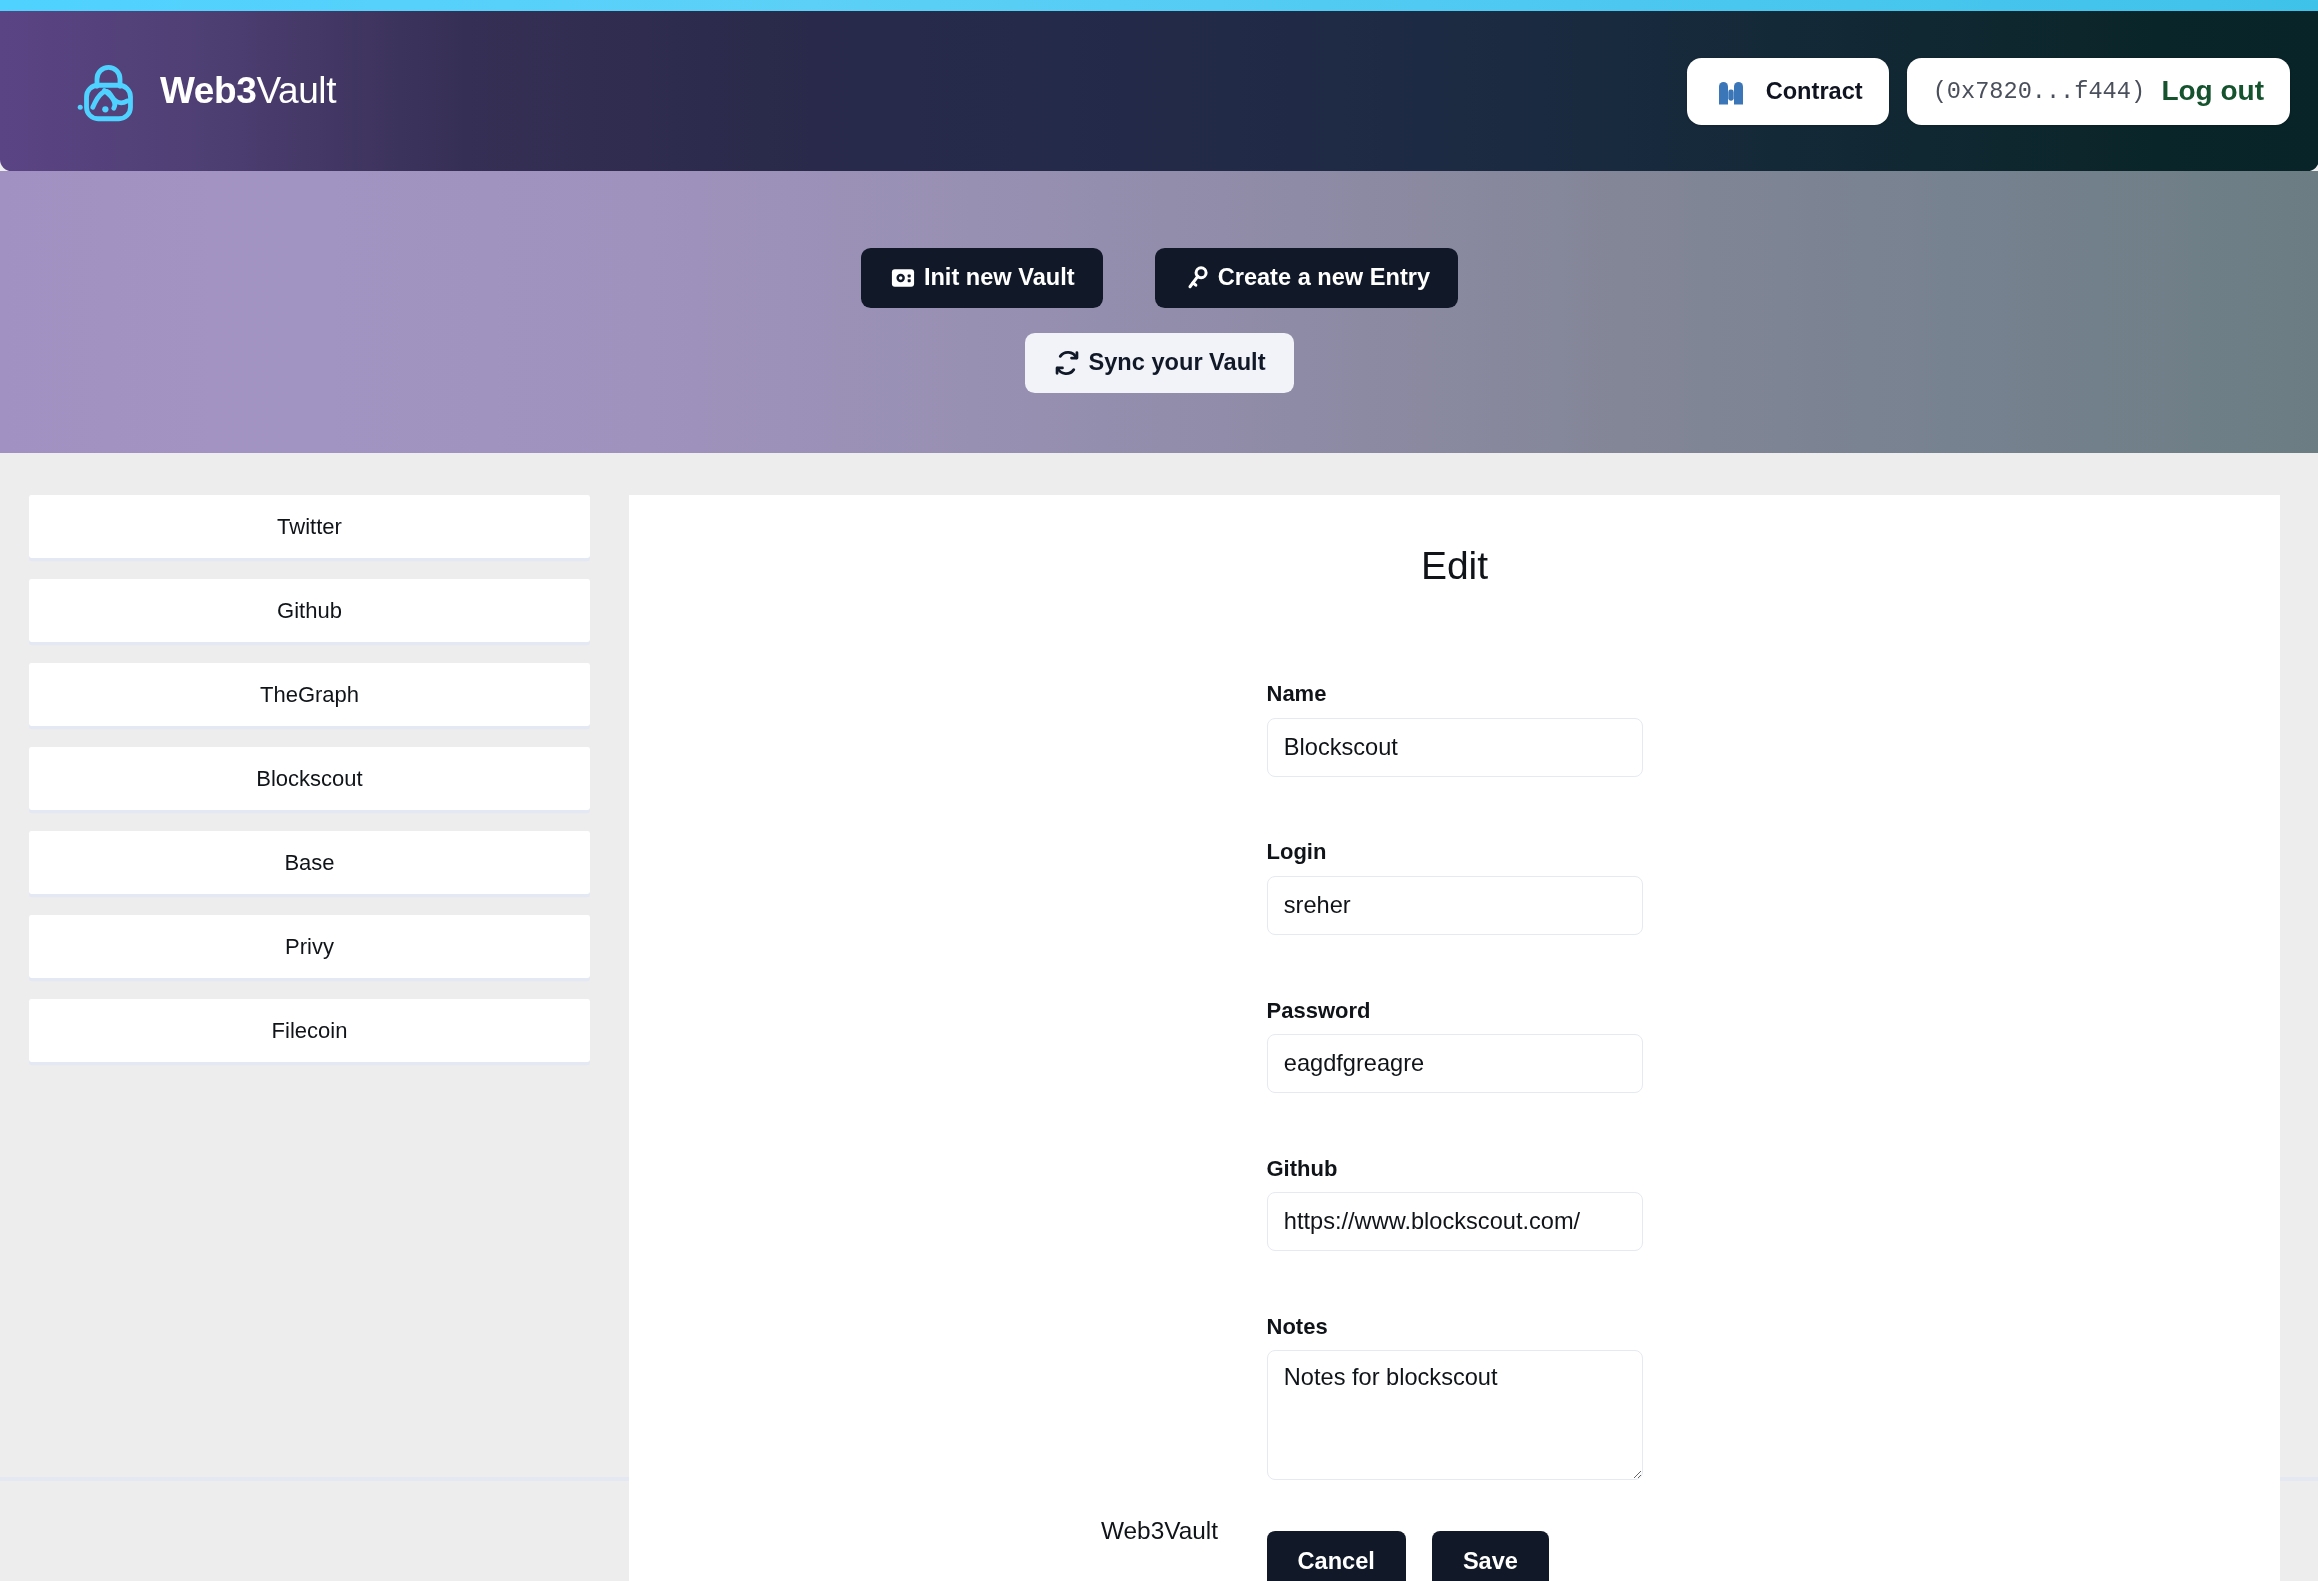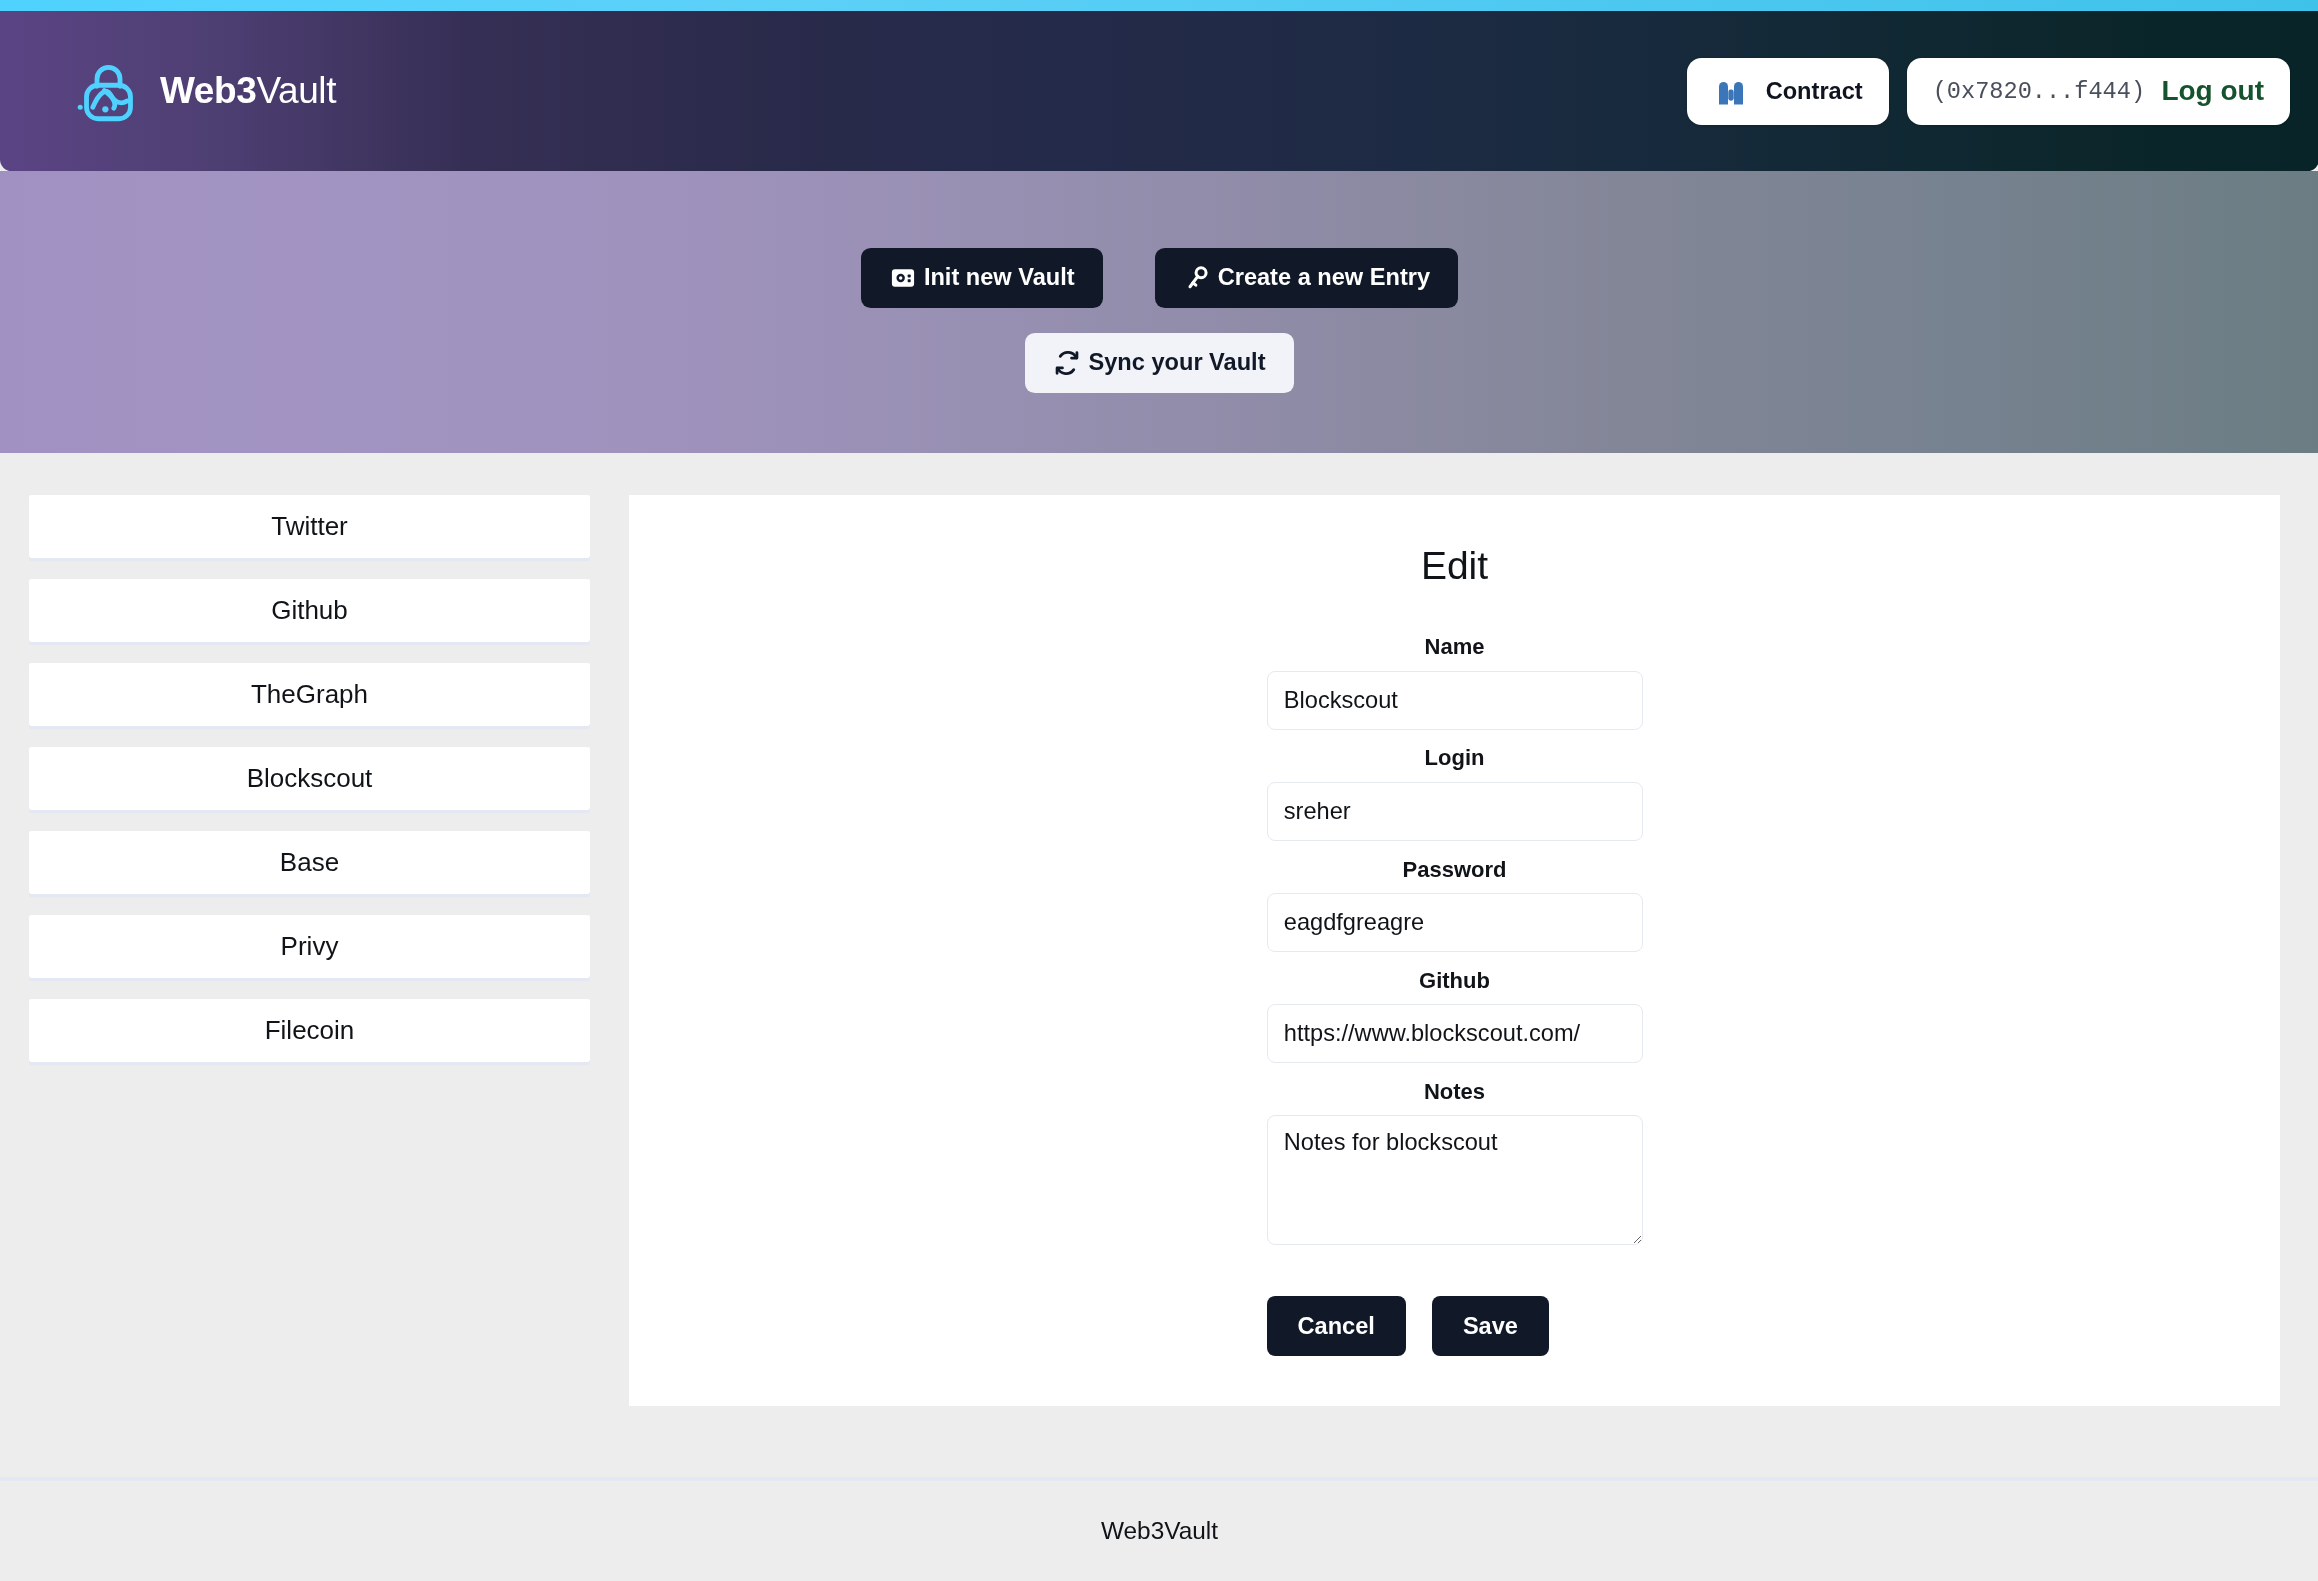--- a/index.html
+++ b/index.html
@@ -146,21 +146,21 @@
     gap: 21px;
     padding-top: 0;
   }
   .entry-item {
     background: #ffffff;
     height: 63px;
     border-radius: 2.4px;
     display: flex;
     align-items: center;
     justify-content: center;
-    font-size: 26px;
+    font-size: 22px;
     color: #101418;
     cursor: pointer;
     box-shadow: 0 3.3px 0 #e3e8f3;
   }
 
   .panel {
     flex: 1;
     background: #ffffff;
     min-height: 911px;
     padding: 49px 0 27px 0;
@@ -172,22 +172,23 @@
     font-size: 39px;
     font-weight: 400;
     color: #101418;
     margin-bottom: 46px;
   }
   .form { width: 376px; display: flex; flex-direction: column; align-items: stretch; }
   .field-label {
     font-size: 22px;
     font-weight: 700;
     color: #101418;
-    text-align: center;
+    text-align: left;
     margin-bottom: 10.6px;
+    margin-top: 47px;
   }
   .field-input {
     height: 59px;
     border: 0.8px solid #e5e9f0;
     border-radius: 8.1px;
     font-size: 23.6px;
     color: #101418;
     padding: 0 16.3px;
     background: #ffffff;
     font-family: "Liberation Sans", sans-serif;

